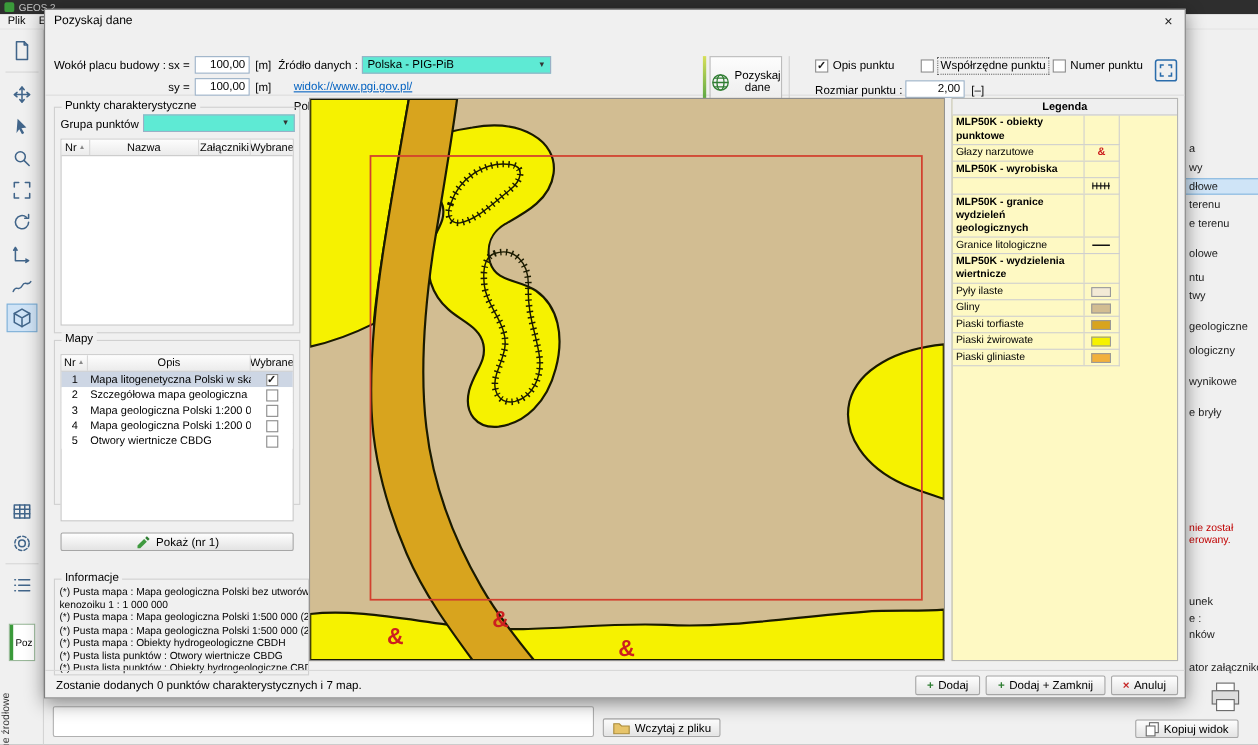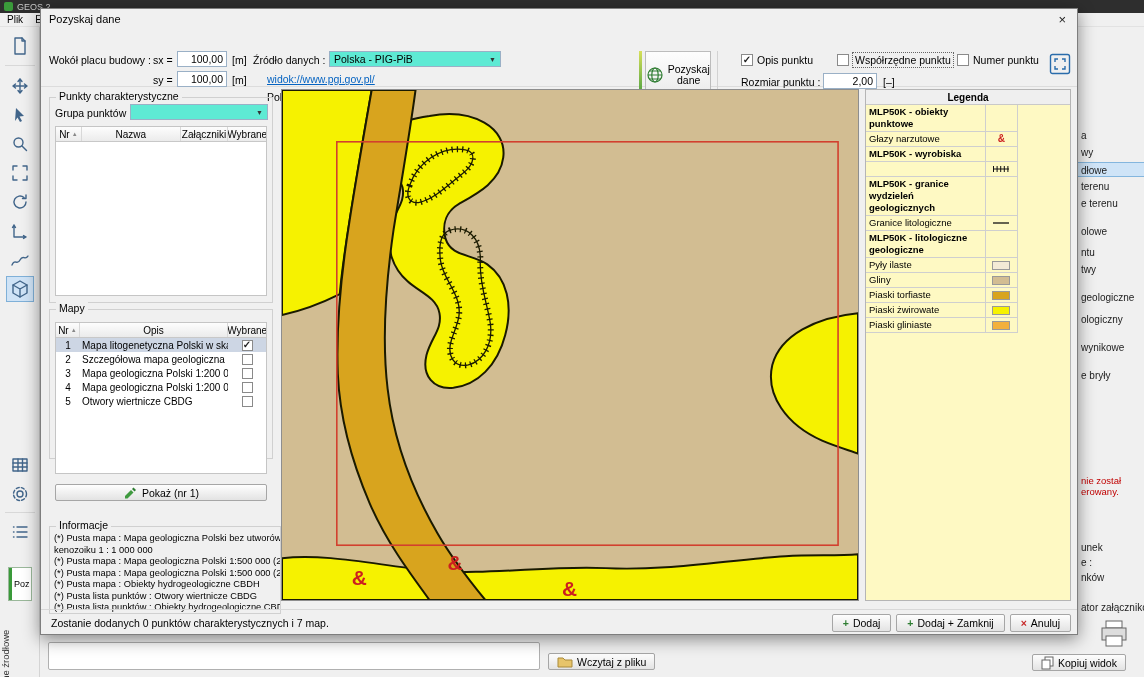--- a/index.html
+++ b/index.html
@@ -417,21 +417,21 @@
       </div>
       <div class="lrow" style="min-height:15px">
         <div class="lcell llab">Granice litologiczne</div>
         <div class="lcell lsym">
             <svg width="20" height="6">
               <path d="M2 3h16" stroke="#111" stroke-width="1.3"></path>
             </svg>
           </div>
       </div>
       <div class="lrow" style="min-height:26px">
-        <div class="lcell llab bold">MLP50K - litologiczne geologiczne</div>
+        <div class="lcell llab bold">MLP50K - wydzielenia wiertnicze</div>
           <div class="lcell lsym"></div>
       </div>
       <div class="lrow" style="min-height:15px">
         <div class="lcell llab">Pyły ilaste</div>
         <div class="lcell lsym">
             <span class="swatch" style="background-color: rgb(243, 234, 214);"></span>
           </div>
       </div>
       <div class="lrow" style="min-height:15px">
         <div class="lcell llab">Gliny</div>

